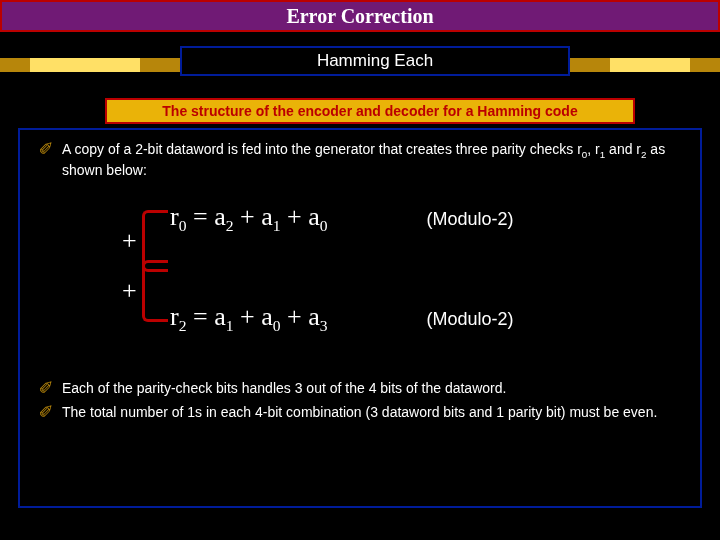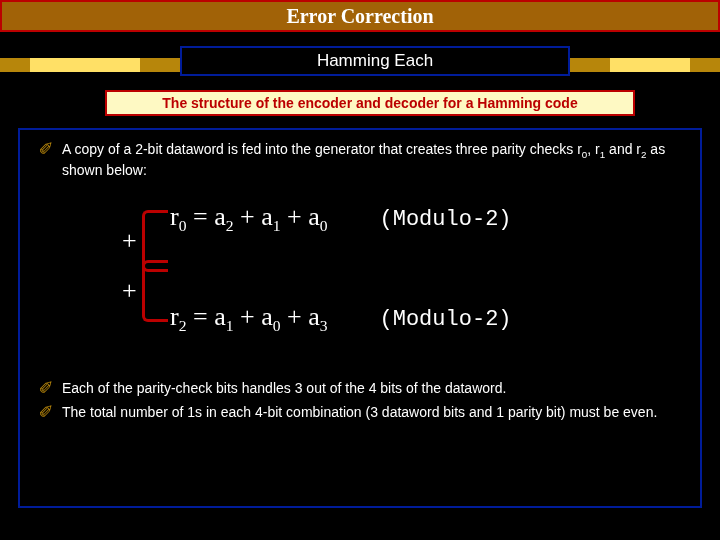--- a/index.html
+++ b/index.html
@@ -7,21 +7,21 @@
     width: 720px;
     height: 540px;
     background: #000;
     font-family: Arial, sans-serif;
     position: relative;
     overflow: hidden;
   }
   .title-bar {
     width: 100%;
     height: 32px;
-    background: #a16207;
+    background: #701a75;
     border: 2px solid #b00;
     color: #fff;
     font-family: "Times New Roman", serif;
     font-weight: bold;
     font-size: 20px;
     text-align: center;
     line-height: 28px;
   }
   .stripe-row {
     position: absolute;
@@ -41,25 +41,25 @@
     height: 30px;
     background: #000;
     border: 2px solid #001c9a;
     color: #fff;
     font-size: 17px;
     text-align: center;
     line-height: 26px;
   }
   .caption-box {
     position: absolute;
-    top: 90px;
+    top: 98px;
     left: 105px;
     width: 530px;
     height: 26px;
-    background: #fef9c3;
+    background: #eab308;
     border: 2px solid #b00;
     color: #b00;
     font-size: 14px;
     font-weight: bold;
     text-align: center;
     line-height: 22px;
   }
   .content-box {
     position: absolute;
     top: 128px;
@@ -83,23 +83,23 @@
   .eq-line {
     position: absolute;
     left: 70px;
     color: #fff;
     font-size: 26px;
     font-family: "Times New Roman", serif;
     white-space: nowrap;
   }
   .eq-line .mod {
     display: inline-block;
-    margin-left: 52px;
-    font-size: 22px;
-    font-family: Liberation Mono, monospace;
+    margin-left: 99px;
+    font-size: 18px;
+    font-family: Liberation Sans, sans-serif;
   }
   .eq-sub { font-size: 0.6em; vertical-align: sub; }
   .plus {
     position: absolute;
     color: #fff;
     font-size: 26px;
     font-family: "Times New Roman", serif;
   }
   .bracket {
     position: absolute;

